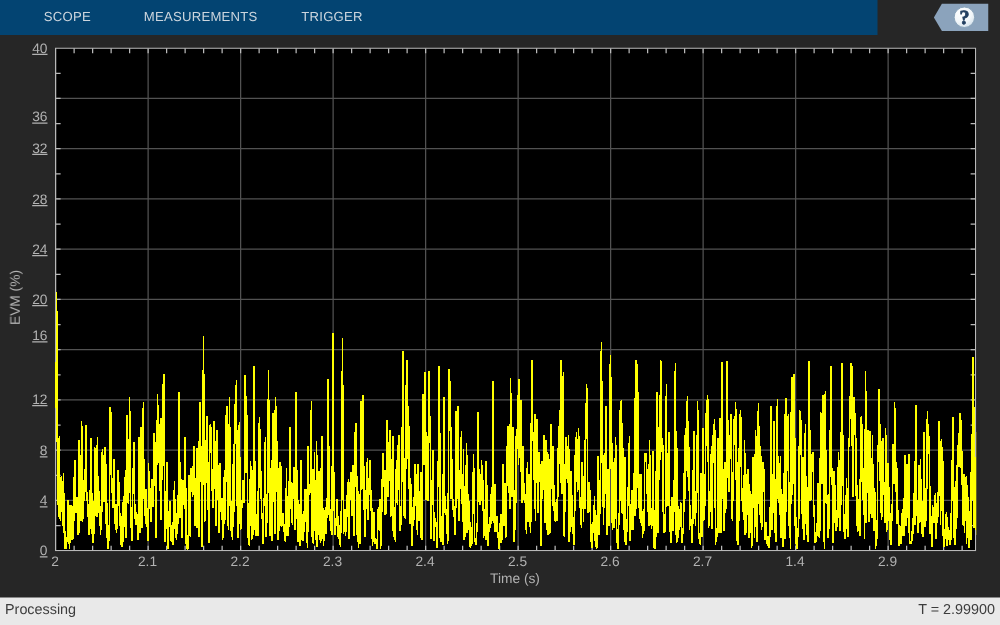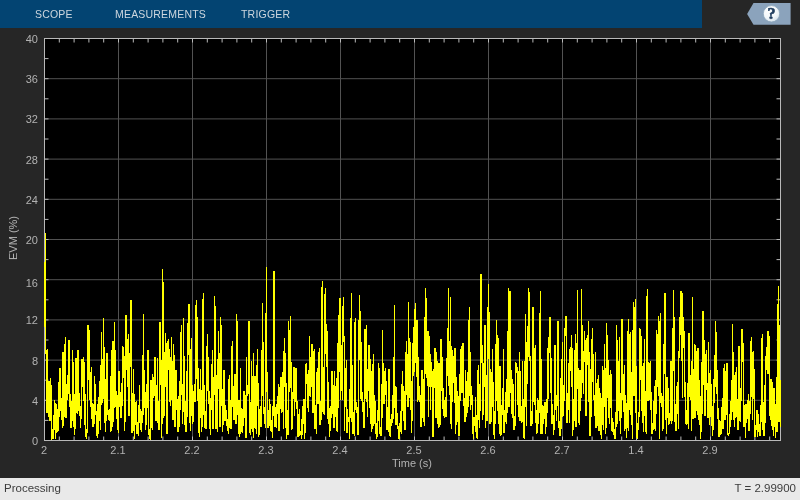--- a/index.html
+++ b/index.html
@@ -1,17 +1,17 @@
 <!DOCTYPE html>
 <html><head><meta charset="utf-8"><style>
 * { margin:0; padding:0; box-sizing:border-box; }
 body { width:800px; height:500px; background:#262626; font-family:"Liberation Sans",sans-serif; overflow:hidden; position:relative; -webkit-font-smoothing:antialiased; }
 .topbar { position:absolute; left:0; top:0; width:702px; height:28px; background:#034472; }
 .tab { position:absolute; display:inline-block; transform:translateZ(0); top:8px; font-size:10.5px; color:#cdd6de; letter-spacing:0.2px; }
-.yl { position:absolute; transform:translateZ(0); left:5px; width:33px; text-align:right; font-size:11px; color:#b2b2b2; line-height:16px; }
+.yl { position:absolute; transform:translateZ(0); left:5px; width:33px; text-align:right; font-size:11px; color:#b2b2b2; line-height:16px;text-decoration:underline; }
 .xl { position:absolute; transform:translateZ(0); top:444px; width:50px; text-align:center; font-size:11px; color:#b2b2b2; line-height:13px; }
 .xt { position:absolute; transform:translateZ(0); left:362px; top:457px; width:100px; text-align:center; font-size:11px; color:#b2b2b2; }
 .yt { position:absolute; left:-37px; will-change:transform; top:232px; width:100px; text-align:center; font-size:11px; color:#b2b2b2; transform:rotate(-90deg); }
 .status { position:absolute; left:0; top:478px; width:800px; height:22px; background:#e9e9e9; color:#3c3c3c; font-size:11.5px; }
 .status .l { position:absolute; display:inline-block; transform:translateZ(0); left:4px; top:4px; }
 .status .r { position:absolute; display:inline-block; transform:translateZ(0); right:4px; top:4px; }
 </style></head>
 <body>
 <div class="topbar">
 <span class="tab" style="left:35px">SCOPE</span>
@@ -34,26 +34,26 @@
 <svg style="position:absolute;left:44px;top:38px" width="737" height="403" viewBox="0 0 737 403">
     <rect x="0.5" y="0.5" width="736" height="402" fill="#000000" stroke="#b9b9b9" stroke-width="1"></rect>
     <path d="M74.5 1V402 M148.5 1V402 M222.5 1V402 M296.5 1V402 M370.5 1V402 M444.5 1V402 M518.5 1V402 M592.5 1V402 M666.5 1V402 M1 40.7H736 M1 80.9H736 M1 121.1H736 M1 161.3H736 M1 201.5H736 M1 241.7H736 M1 281.9H736 M1 322.1H736 M1 362.3H736" stroke="#525252" stroke-width="1" fill="none"></path>
     <path d="M15.3 0.5v4 M15.3 402.5v-4 M30.1 0.5v4 M30.1 402.5v-4 M44.9 0.5v4 M44.9 402.5v-4 M59.7 0.5v4 M59.7 402.5v-4 M74.5 0.5v4 M74.5 402.5v-4 M89.3 0.5v4 M89.3 402.5v-4 M104.1 0.5v4 M104.1 402.5v-4 M118.9 0.5v4 M118.9 402.5v-4 M133.7 0.5v4 M133.7 402.5v-4 M148.5 0.5v4 M148.5 402.5v-4 M163.3 0.5v4 M163.3 402.5v-4 M178.1 0.5v4 M178.1 402.5v-4 M192.9 0.5v4 M192.9 402.5v-4 M207.7 0.5v4 M207.7 402.5v-4 M222.5 0.5v4 M222.5 402.5v-4 M237.3 0.5v4 M237.3 402.5v-4 M252.1 0.5v4 M252.1 402.5v-4 M266.9 0.5v4 M266.9 402.5v-4 M281.7 0.5v4 M281.7 402.5v-4 M296.5 0.5v4 M296.5 402.5v-4 M311.3 0.5v4 M311.3 402.5v-4 M326.1 0.5v4 M326.1 402.5v-4 M340.9 0.5v4 M340.9 402.5v-4 M355.7 0.5v4 M355.7 402.5v-4 M370.5 0.5v4 M370.5 402.5v-4 M385.3 0.5v4 M385.3 402.5v-4 M400.1 0.5v4 M400.1 402.5v-4 M414.9 0.5v4 M414.9 402.5v-4 M429.7 0.5v4 M429.7 402.5v-4 M444.5 0.5v4 M444.5 402.5v-4 M459.3 0.5v4 M459.3 402.5v-4 M474.1 0.5v4 M474.1 402.5v-4 M488.9 0.5v4 M488.9 402.5v-4 M503.7 0.5v4 M503.7 402.5v-4 M518.5 0.5v4 M518.5 402.5v-4 M533.3 0.5v4 M533.3 402.5v-4 M548.1 0.5v4 M548.1 402.5v-4 M562.9 0.5v4 M562.9 402.5v-4 M577.7 0.5v4 M577.7 402.5v-4 M592.5 0.5v4 M592.5 402.5v-4 M607.3 0.5v4 M607.3 402.5v-4 M622.1 0.5v4 M622.1 402.5v-4 M636.9 0.5v4 M636.9 402.5v-4 M651.7 0.5v4 M651.7 402.5v-4 M666.5 0.5v4 M666.5 402.5v-4 M681.3 0.5v4 M681.3 402.5v-4 M696.1 0.5v4 M696.1 402.5v-4 M710.9 0.5v4 M710.9 402.5v-4 M725.7 0.5v4 M725.7 402.5v-4 M0.5 20.6h4 M736.5 20.6h-4 M0.5 40.7h4 M736.5 40.7h-4 M0.5 60.8h4 M736.5 60.8h-4 M0.5 80.9h4 M736.5 80.9h-4 M0.5 101.0h4 M736.5 101.0h-4 M0.5 121.1h4 M736.5 121.1h-4 M0.5 141.2h4 M736.5 141.2h-4 M0.5 161.3h4 M736.5 161.3h-4 M0.5 181.4h4 M736.5 181.4h-4 M0.5 201.5h4 M736.5 201.5h-4 M0.5 221.6h4 M736.5 221.6h-4 M0.5 241.7h4 M736.5 241.7h-4 M0.5 261.8h4 M736.5 261.8h-4 M0.5 281.9h4 M736.5 281.9h-4 M0.5 302.0h4 M736.5 302.0h-4 M0.5 322.1h4 M736.5 322.1h-4 M0.5 342.2h4 M736.5 342.2h-4 M0.5 362.3h4 M736.5 362.3h-4 M0.5 382.4h4 M736.5 382.4h-4" stroke="#b9b9b9" stroke-width="1" fill="none"></path>
     <polyline points="0.5,261.8 0.9,288.6 1.3,195.5 1.8,315.5 2.2,312.1 2.6,364.5 3.0,375.4 3.5,311.1 3.9,362.0 4.3,378.9 4.7,351.4 5.1,343.2 5.6,349.7 6.0,383.1 6.4,373.1 6.8,340.2 7.3,388.7 7.7,384.8 8.1,399.3 8.5,398.6 9.0,401.0 9.4,391.3 9.8,395.8 10.2,375.6 10.6,362.3 11.1,367.9 11.5,400.8 11.9,393.9 12.3,380.7 12.8,366.3 13.2,394.3 13.6,388.8 14.0,392.7 14.4,392.3 14.9,344.0 15.3,379.1 15.7,372.5 16.1,330.2 16.6,372.5 17.0,370.5 17.4,361.3 17.8,359.8 18.3,389.8 18.7,375.6 19.1,314.4 19.5,388.4 19.9,347.2 20.4,352.4 20.8,378.7 21.2,298.8 21.6,308.2 22.1,379.7 22.5,367.8 22.9,345.8 23.3,362.4 23.7,337.5 24.2,355.8 24.6,334.0 25.0,302.1 25.4,362.5 25.9,355.8 26.3,375.6 26.7,364.9 27.1,390.2 27.6,388.6 28.0,380.3 28.4,339.5 28.8,312.1 29.2,383.8 29.7,389.2 30.1,356.3 30.5,396.6 30.9,390.8 31.4,379.9 31.8,321.8 32.2,320.1 32.6,359.4 33.0,374.6 33.5,375.6 33.9,312.0 34.3,359.1 34.7,372.7 35.2,354.8 35.6,364.2 36.0,370.0 36.4,390.1 36.9,377.8 37.3,380.6 37.7,325.8 38.1,321.0 38.5,349.3 39.0,329.1 39.4,363.4 39.8,319.4 40.2,347.6 40.7,333.6 41.1,387.1 41.5,364.6 41.9,395.5 42.3,401.0 42.8,392.6 43.2,393.2 43.6,375.6 44.0,287.4 44.5,341.7 44.9,291.9 45.3,356.1 45.7,344.7 46.1,361.0 46.6,368.6 47.0,337.2 47.4,329.5 47.8,381.4 48.3,374.0 48.7,365.2 49.1,388.5 49.5,367.3 50.0,385.5 50.4,337.8 50.8,344.7 51.2,351.1 51.6,376.2 52.1,372.6 52.5,398.3 52.9,396.6 53.3,374.7 53.8,399.6 54.2,363.4 54.6,395.7 55.0,358.6 55.4,383.2 55.9,343.5 56.3,348.5 56.7,392.2 57.1,332.8 57.6,294.2 58.0,334.8 58.4,361.7 58.8,365.4 59.3,335.1 59.7,279.9 60.1,351.0 60.5,364.9 60.9,383.6 61.4,385.3 61.8,394.4 62.2,336.3 62.6,356.8 63.1,315.5 63.5,343.5 63.9,376.9 64.3,377.1 64.7,382.1 65.2,371.5 65.6,375.8 66.0,375.9 66.4,393.6 66.9,392.4 67.3,312.0 67.7,369.0 68.1,388.5 68.6,363.5 69.0,303.5 69.4,384.3 69.8,377.3 70.2,337.3 70.7,283.9 71.1,352.7 71.5,361.9 71.9,357.7 72.4,381.0 72.8,353.0 73.2,375.0 73.6,371.9 74.0,389.9 74.5,395.1 74.9,332.7 75.3,369.3 75.7,351.4 76.2,357.8 76.6,373.7 77.0,379.5 77.4,345.3 77.8,364.2 78.3,367.6 78.7,361.7 79.1,309.1 79.5,309.4 80.0,321.0 80.4,368.3 80.8,392.7 81.2,345.3 81.7,310.6 82.1,276.9 82.5,332.2 82.9,312.1 83.3,306.4 83.8,301.4 84.2,354.7 84.6,296.2 85.0,378.0 85.5,333.9 85.9,328.3 86.3,307.8 86.7,264.7 87.1,261.6 87.6,365.2 88.0,395.4 88.4,354.6 88.8,385.1 89.3,373.1 89.7,331.5 90.1,391.6 90.5,400.8 91.0,382.4 91.4,370.5 91.8,372.2 92.2,362.8 92.6,383.8 93.1,395.8 93.5,384.3 93.9,391.0 94.3,398.3 94.8,372.5 95.2,366.7 95.6,346.9 96.0,383.4 96.4,386.0 96.9,391.8 97.3,392.5 97.7,372.8 98.1,384.7 98.6,360.0 99.0,346.4 99.4,276.0 99.8,376.7 100.3,331.8 100.7,352.0 101.1,357.0 101.5,392.1 101.9,386.6 102.4,346.4 102.8,357.2 103.2,355.1 103.6,369.5 104.1,311.9 104.5,343.5 104.9,397.3 105.3,393.1 105.7,400.5 106.2,401.0 106.6,398.8 107.0,342.0 107.4,350.3 107.9,387.4 108.3,391.6 108.7,336.1 109.1,343.9 109.6,351.3 110.0,358.0 110.4,357.2 110.8,321.8 111.2,319.1 111.7,336.9 112.1,382.5 112.5,352.0 112.9,377.6 113.4,320.4 113.8,384.7 114.2,376.0 114.6,367.1 115.0,391.9 115.5,308.2 115.9,283.9 116.3,347.4 116.7,318.7 117.2,328.8 117.6,399.6 118.0,379.4 118.4,308.0 118.8,230.6 119.3,330.3 119.7,379.9 120.1,374.8 120.5,314.2 121.0,329.0 121.4,348.1 121.8,294.9 122.2,355.0 122.7,371.9 123.1,396.2 123.5,324.1 123.9,306.2 124.3,301.2 124.8,306.5 125.2,334.4 125.6,341.2 126.0,362.0 126.5,368.4 126.9,361.1 127.3,298.8 127.7,308.9 128.1,343.3 128.6,373.6 129.0,382.4 129.4,305.7 129.8,313.1 130.3,340.9 130.7,364.1 131.1,388.6 131.5,376.7 132.0,332.4 132.4,363.4 132.8,370.5 133.2,371.7 133.6,360.6 134.1,393.8 134.5,383.7 134.9,389.0 135.3,343.4 135.8,377.6 136.2,346.2 136.6,294.2 137.0,338.9 137.4,286.9 137.9,354.0 138.3,359.2 138.7,385.8 139.1,356.9 139.6,279.7 140.0,337.4 140.4,358.2 140.8,386.8 141.3,362.7 141.7,390.3 142.1,394.0 142.5,333.0 142.9,378.8 143.4,322.7 143.8,285.5 144.2,314.5 144.6,317.1 145.1,265.8 145.5,328.8 145.9,371.2 146.3,392.6 146.7,377.0 147.2,306.2 147.6,299.7 148.0,372.2 148.4,385.9 148.9,384.0 149.3,362.0 149.7,368.6 150.1,354.1 150.5,345.9 151.0,364.3 151.4,362.9 151.8,325.1 152.2,261.8 152.7,340.6 153.1,279.2 153.5,301.4 153.9,333.3 154.4,392.3 154.8,365.6 155.2,397.2 155.6,398.5 156.0,361.0 156.5,330.9 156.9,354.1 157.3,394.2 157.7,386.7 158.2,387.6 158.6,351.3 159.0,265.3 159.4,254.8 159.8,340.5 160.3,390.4 160.7,377.3 161.1,373.4 161.5,390.7 162.0,373.6 162.4,390.7 162.8,335.6 163.2,305.2 163.7,295.6 164.1,352.5 164.5,335.9 164.9,355.1 165.3,372.0 165.8,375.0 166.2,392.8 166.6,397.3 167.0,360.2 167.5,366.5 167.9,353.9 168.3,311.9 168.7,390.7 169.1,390.6 169.6,371.9 170.0,349.6 170.4,322.9 170.8,257.8 171.3,336.2 171.7,385.4 172.1,390.8 172.5,348.6 173.0,336.6 173.4,394.4 173.8,331.4 174.2,319.8 174.6,292.8 175.1,347.8 175.5,365.5 175.9,389.0 176.3,279.5 176.8,332.6 177.2,286.7 177.6,355.9 178.0,351.3 178.4,393.7 178.9,386.2 179.3,336.5 179.7,386.4 180.1,332.0 180.6,334.7 181.0,382.4 181.4,382.6 181.8,382.2 182.3,372.5 182.7,379.6 183.1,387.8 183.5,381.3 183.9,390.8 184.4,395.8 184.8,381.9 185.2,336.8 185.6,390.4 186.1,376.2 186.5,383.3 186.9,390.7 187.3,346.7 187.7,372.9 188.2,303.3 188.6,369.0 189.0,348.0 189.4,363.0 189.9,382.2 190.3,348.8 190.7,361.4 191.1,335.9 191.5,351.8 192.0,386.2 192.4,332.9 192.8,275.9 193.2,318.7 193.7,376.9 194.1,369.6 194.5,395.8 194.9,362.2 195.4,388.0 195.8,399.1 196.2,384.9 196.6,329.8 197.0,389.8 197.5,393.6 197.9,391.6 198.3,394.7 198.7,371.2 199.2,384.5 199.6,387.5 200.0,353.3 200.4,379.7 200.8,352.9 201.3,384.2 201.7,393.4 202.1,400.3 202.5,319.2 203.0,358.0 203.4,349.4 203.8,356.4 204.2,351.4 204.7,354.1 205.1,282.8 205.5,369.6 205.9,394.3 206.3,394.5 206.8,397.2 207.2,361.5 207.6,323.4 208.0,378.6 208.5,394.1 208.9,386.2 209.3,314.9 209.7,399.9 210.1,374.0 210.6,390.0 211.0,338.5 211.4,383.4 211.8,378.2 212.3,395.4 212.7,394.7 213.1,330.3 213.5,310.9 214.0,357.8 214.4,383.2 214.8,398.6 215.2,390.3 215.6,376.9 216.1,371.3 216.5,367.6 216.9,389.0 217.3,377.0 217.8,369.7 218.2,307.4 218.6,264.9 219.0,323.3 219.4,374.3 219.9,369.2 220.3,379.9 220.7,386.4 221.1,374.8 221.6,389.7 222.0,306.9 222.4,228.6 222.8,329.5 223.3,362.6 223.7,381.8 224.1,390.0 224.5,381.1 224.9,383.0 225.4,362.8 225.8,361.3 226.2,391.7 226.6,375.1 227.1,393.2 227.5,389.7 227.9,382.1 228.3,399.7 228.7,383.4 229.2,366.1 229.6,309.1 230.0,232.7 230.4,331.2 230.9,389.1 231.3,381.3 231.7,383.3 232.1,369.4 232.5,390.4 233.0,371.0 233.4,358.0 233.8,363.5 234.2,375.4 234.7,345.6 235.1,393.1 235.5,363.9 235.9,352.1 236.4,345.6 236.8,339.3 237.2,373.9 237.6,373.9 238.0,341.3 238.5,333.9 238.9,341.7 239.3,391.0 239.7,359.2 240.2,308.6 240.6,300.2 241.0,322.8 241.4,389.7 241.8,342.6 242.3,358.8 242.7,400.5 243.1,378.9 243.5,395.5 244.0,397.1 244.4,336.7 244.8,282.9 245.2,352.3 245.7,353.5 246.1,295.3 246.5,277.8 246.9,329.4 247.3,360.8 247.8,390.9 248.2,390.6 248.6,367.4 249.0,353.9 249.5,358.5 249.9,328.8 250.3,378.3 250.7,374.3 251.1,349.8 251.6,342.3 252.0,330.1 252.4,342.0 252.8,371.1 253.3,363.5 253.7,390.0 254.1,398.7 254.5,380.7 255.0,379.1 255.4,371.4 255.8,397.5 256.2,393.2 256.6,393.3 257.1,395.6 257.5,401.0 257.9,396.9 258.3,371.9 258.8,367.9 259.2,386.0 259.6,381.5 260.0,361.5 260.4,401.0 260.9,393.9 261.3,374.1 261.7,357.4 262.1,326.1 262.6,324.8 263.0,341.3 263.4,351.9 263.8,338.1 264.2,373.8 264.7,372.6 265.1,339.3 265.5,297.9 265.9,341.3 266.4,359.2 266.8,356.7 267.2,315.4 267.6,346.7 268.1,306.4 268.5,374.6 268.9,374.4 269.3,374.2 269.7,337.9 270.2,310.8 270.6,386.4 271.0,391.3 271.4,367.4 271.9,381.7 272.3,395.9 272.7,348.5 273.1,335.3 273.5,329.8 274.0,366.2 274.4,317.9 274.8,354.1 275.2,309.9 275.7,374.6 276.1,386.8 276.5,367.2 276.9,382.2 277.4,345.2 277.8,314.6 278.2,242.7 278.6,335.4 279.0,374.4 279.5,328.8 279.9,371.9 280.3,377.3 280.7,315.2 281.2,252.4 281.6,249.8 282.0,305.6 282.4,329.2 282.8,287.0 283.3,334.4 283.7,380.8 284.1,365.3 284.5,344.4 285.0,379.3 285.4,396.1 285.8,398.5 286.2,367.8 286.7,383.0 287.1,375.0 287.5,358.2 287.9,333.2 288.3,362.4 288.8,341.1 289.2,379.9 289.6,378.7 290.0,390.3 290.5,333.5 290.9,350.4 291.3,378.8 291.7,377.8 292.1,374.8 292.6,339.8 293.0,391.7 293.4,393.8 293.8,386.2 294.3,277.5 294.7,287.3 295.1,334.2 295.5,316.7 296.0,259.8 296.4,328.2 296.8,362.0 297.2,307.5 297.6,315.8 298.1,311.9 298.5,362.4 298.9,284.5 299.3,258.7 299.8,296.8 300.2,304.4 300.6,392.9 301.0,357.8 301.4,365.6 301.9,344.8 302.3,321.8 302.7,359.8 303.1,394.9 303.6,371.4 304.0,383.5 304.4,379.3 304.8,383.7 305.2,379.7 305.7,400.6 306.1,352.1 306.5,346.5 306.9,306.7 307.4,254.8 307.8,313.7 308.2,391.8 308.6,392.6 309.1,395.5 309.5,389.3 309.9,373.6 310.3,398.3 310.7,335.1 311.2,279.9 311.6,351.0 312.0,370.4 312.4,373.9 312.9,369.4 313.3,378.6 313.7,383.9 314.1,397.4 314.5,383.2 315.0,300.5 315.4,257.3 315.8,267.8 316.2,297.3 316.7,361.2 317.1,303.7 317.5,341.5 317.9,355.6 318.4,370.0 318.8,361.2 319.2,375.2 319.6,371.4 320.0,389.6 320.5,384.3 320.9,291.2 321.3,335.8 321.7,361.2 322.2,338.9 322.6,286.9 323.0,354.0 323.4,378.6 323.8,338.2 324.3,345.2 324.7,353.0 325.1,307.1 325.5,365.3 326.0,362.9 326.4,379.4 326.8,321.2 327.2,394.1 327.7,392.2 328.1,389.5 328.5,359.9 328.9,345.1 329.3,316.5 329.8,388.0 330.2,357.3 330.6,372.7 331.0,385.6 331.5,362.9 331.9,387.7 332.3,400.5 332.7,394.0 333.1,398.7 333.6,395.3 334.0,377.3 334.4,365.2 334.8,325.5 335.3,359.1 335.7,394.5 336.1,394.0 336.5,395.4 336.9,397.6 337.4,380.4 337.8,387.8 338.2,341.7 338.6,291.9 339.1,356.1 339.5,364.1 339.9,365.6 340.3,350.8 340.8,362.4 341.2,330.1 341.6,338.9 342.0,345.0 342.4,348.3 342.9,392.1 343.3,384.2 343.7,382.4 344.1,368.9 344.6,393.9 345.0,330.6 345.4,351.5 345.8,389.1 346.2,398.7 346.7,390.8 347.1,381.3 347.5,387.6 347.9,375.9 348.4,384.6 348.8,357.2 349.2,381.3 349.6,375.0 350.1,330.0 350.5,266.7 350.9,358.1 351.3,376.1 351.7,387.4 352.2,349.2 352.6,387.2 353.0,385.1 353.4,374.8 353.9,389.1 354.3,392.6 354.7,387.8 355.1,400.5 355.5,400.4 356.0,392.2 356.4,374.6 356.8,373.1 357.2,396.2 357.7,390.0 358.1,348.7 358.5,333.3 358.9,352.4 359.4,382.9 359.8,348.2 360.2,374.9 360.6,391.4 361.0,391.2 361.5,319.2 361.9,336.3 362.3,303.2 362.7,356.6 363.2,316.2 363.6,367.6 364.0,369.3 364.4,264.2 364.8,292.2 365.3,351.8 365.7,359.7 366.1,347.0 366.5,303.7 367.0,357.4 367.4,395.2 367.8,385.1 368.2,372.7 368.7,361.2 369.1,305.1 369.5,321.1 369.9,309.2 370.3,277.9 370.8,334.1 371.2,265.0 371.6,292.1 372.0,317.7 372.5,339.3 372.9,282.0 373.3,363.4 373.7,364.3 374.1,343.7 374.6,318.7 375.0,362.2 375.4,348.4 375.8,364.4 376.3,357.0 376.7,363.0 377.1,388.8 377.5,375.5 377.9,331.6 378.4,379.7 378.8,376.3 379.2,341.4 379.6,383.8 380.1,364.8 380.5,388.2 380.9,331.4 381.3,253.9 381.8,249.7 382.2,314.4 382.6,309.2 383.0,336.2 383.4,346.2 383.9,293.3 384.3,378.7 384.7,323.7 385.1,348.7 385.6,297.6 386.0,323.8 386.4,372.1 386.8,354.1 387.2,323.8 387.7,345.6 388.1,333.1 388.5,370.2 388.9,398.6 389.4,359.0 389.8,330.7 390.2,342.5 390.6,349.9 391.1,309.9 391.5,359.5 391.9,380.0 392.3,374.9 392.7,314.4 393.2,385.6 393.6,323.5 394.0,371.5 394.4,389.6 394.9,325.4 395.3,351.0 395.7,389.2 396.1,383.1 396.5,335.0 397.0,301.0 397.4,353.4 397.8,341.1 398.2,318.7 398.7,371.0 399.1,349.8 399.5,356.9 399.9,376.1 400.4,379.7 400.8,367.2 401.2,361.5 401.6,377.3 402.0,379.0 402.5,320.4 402.9,337.8 403.3,310.7 403.7,289.9 404.2,306.5 404.6,250.3 405.0,348.1 405.4,318.0 405.8,357.2 406.3,285.5 406.7,259.4 407.1,385.1 407.5,391.4 408.0,354.3 408.4,321.0 408.8,311.6 409.2,345.4 409.7,335.0 410.1,318.9 410.5,348.3 410.9,309.8 411.3,395.6 411.8,362.5 412.2,387.2 412.6,339.1 413.0,359.9 413.5,383.8 413.9,358.3 414.3,384.1 414.7,390.1 415.1,397.6 415.6,383.3 416.0,353.1 416.4,311.3 416.8,347.9 417.3,308.0 417.7,340.7 418.1,355.3 418.5,333.9 418.9,304.8 419.4,352.1 419.8,364.7 420.2,368.3 420.6,359.6 421.1,384.0 421.5,332.0 421.9,363.5 422.3,343.1 422.8,379.2 423.2,355.8 423.6,342.4 424.0,369.4 424.4,284.3 424.9,309.4 425.3,269.2 425.7,285.6 426.1,356.3 426.6,372.1 427.0,347.8 427.4,352.2 427.8,354.3 428.2,368.8 428.7,395.8 429.1,385.4 429.5,400.7 429.9,379.3 430.4,385.9 430.8,388.0 431.2,379.2 431.6,358.7 432.1,392.2 432.5,399.6 432.9,396.9 433.3,401.0 433.7,397.7 434.2,326.9 434.6,381.5 435.0,345.8 435.4,389.7 435.9,366.0 436.3,373.0 436.7,310.7 437.1,235.7 437.5,282.9 438.0,315.3 438.4,339.6 438.8,381.9 439.2,348.5 439.7,363.5 440.1,324.6 440.5,348.8 440.9,286.6 441.4,389.9 441.8,382.2 442.2,337.3 442.6,363.3 443.0,383.0 443.5,377.5 443.9,316.3 444.3,245.7 444.7,271.7 445.2,279.7 445.6,371.2 446.0,385.8 446.4,382.3 446.8,331.3 447.3,377.0 447.7,384.2 448.1,339.3 448.5,311.4 449.0,357.0 449.4,387.6 449.8,396.6 450.2,392.8 450.6,401.0 451.1,372.8 451.5,382.1 451.9,352.4 452.3,283.4 452.8,283.0 453.2,372.6 453.6,330.0 454.0,300.3 454.5,364.4 454.9,386.3 455.3,376.2 455.7,395.7 456.1,328.0 456.6,397.8 457.0,396.2 457.4,387.0 457.8,378.8 458.3,362.7 458.7,350.1 459.1,363.3 459.5,311.1 459.9,394.9 460.4,379.5 460.8,385.7 461.2,370.0 461.6,354.4 462.1,383.6 462.5,385.6 462.9,343.6 463.3,340.2 463.8,375.0 464.2,285.7 464.6,249.7 465.0,369.0 465.4,351.3 465.9,253.2 466.3,287.1 466.7,317.7 467.1,352.4 467.6,374.9 468.0,373.3 468.4,380.0 468.8,341.2 469.2,367.5 469.7,376.6 470.1,392.0 470.5,377.9 470.9,388.3 471.4,378.3 471.8,324.1 472.2,331.4 472.6,324.8 473.1,332.0 473.5,346.7 473.9,359.0 474.3,371.3 474.7,333.0 475.2,382.7 475.6,314.1 476.0,341.9 476.4,377.3 476.9,380.1 477.3,384.9 477.7,368.2 478.1,382.5 478.5,322.7 479.0,374.4 479.4,400.3 479.8,394.9 480.2,401.0 480.7,388.0 481.1,332.9 481.5,275.9 481.9,349.3 482.4,388.4 482.8,303.6 483.2,320.8 483.6,346.1 484.0,307.3 484.5,249.7 484.9,254.9 485.3,309.9 485.7,323.3 486.2,317.7 486.6,368.8 487.0,388.4 487.4,373.5 487.8,387.9 488.3,375.9 488.7,362.9 489.1,269.1 489.5,356.8 490.0,362.7 490.4,366.6 490.8,345.5 491.2,307.3 491.6,359.9 492.1,382.7 492.5,396.3 492.9,395.1 493.3,363.9 493.8,359.9 494.2,386.4 494.6,382.0 495.0,370.8 495.5,343.9 495.9,320.1 496.3,252.8 496.7,339.6 497.1,396.2 497.6,320.8 498.0,395.8 498.4,387.3 498.8,367.2 499.3,374.7 499.7,385.8 500.1,374.7 500.5,365.7 500.9,364.1 501.4,396.2 501.8,384.5 502.2,389.3 502.6,386.8 503.1,365.7 503.5,337.1 503.9,309.9 504.3,361.4 504.8,318.5 505.2,297.6 505.6,291.3 506.0,278.8 506.4,330.9 506.9,355.0 507.3,320.0 507.7,386.2 508.1,366.4 508.6,377.6 509.0,377.8 509.4,396.5 509.8,394.8 510.2,379.7 510.7,334.3 511.1,306.7 511.5,342.9 511.9,360.6 512.4,382.9 512.8,356.9 513.2,368.1 513.6,339.4 514.1,282.7 514.5,326.7 514.9,388.9 515.3,391.0 515.7,396.9 516.2,397.1 516.6,340.3 517.0,342.4 517.4,391.3 517.9,354.5 518.3,304.2 518.7,352.8 519.1,377.7 519.5,377.3 520.0,357.1 520.4,332.3 520.8,300.0 521.2,288.8 521.7,284.3 522.1,277.9 522.5,298.3 522.9,384.6 523.3,375.8 523.8,354.6 524.2,371.9 524.6,324.9 525.0,361.4 525.5,384.8 525.9,311.7 526.3,311.0 526.7,332.5 527.2,307.3 527.6,297.4 528.0,317.1 528.4,397.6 528.8,393.0 529.3,387.1 529.7,391.8 530.1,372.4 530.5,312.1 531.0,361.7 531.4,388.5 531.8,296.2 532.2,352.4 532.6,388.5 533.1,319.6 533.5,251.8 533.9,339.2 534.3,337.5 534.8,370.1 535.2,386.5 535.6,368.6 536.0,332.0 536.5,372.5 536.9,352.2 537.3,360.4 537.7,250.6 538.1,343.0 538.6,297.7 539.0,337.5 539.4,355.6 539.8,326.8 540.3,308.2 540.7,293.2 541.1,314.3 541.5,366.6 541.9,378.4 542.4,350.3 542.8,333.1 543.2,297.5 543.6,314.4 544.1,303.0 544.5,283.4 544.9,317.8 545.3,388.2 545.8,394.4 546.2,397.9 546.6,331.3 547.0,378.8 547.4,320.6 547.9,322.3 548.3,290.3 548.7,298.0 549.1,340.6 549.6,362.4 550.0,360.7 550.4,357.5 550.8,378.2 551.2,372.3 551.7,314.1 552.1,390.0 552.5,371.8 552.9,388.4 553.4,373.4 553.8,341.2 554.2,360.5 554.6,337.1 555.1,392.6 555.5,349.6 555.9,379.2 556.3,355.2 556.7,358.4 557.2,400.6 557.6,397.0 558.0,381.7 558.4,327.6 558.9,341.5 559.3,352.0 559.7,392.1 560.1,337.9 560.5,305.8 561.0,339.0 561.4,365.5 561.8,395.5 562.2,361.6 562.7,284.8 563.1,312.4 563.5,307.6 563.9,324.1 564.3,380.0 564.8,326.8 565.2,385.7 565.6,381.1 566.0,364.3 566.5,331.9 566.9,336.6 567.3,341.3 567.7,378.8 568.2,394.0 568.6,379.9 569.0,386.4 569.4,395.4 569.8,396.8 570.3,391.2 570.7,399.9 571.1,399.5 571.5,400.7 572.0,384.2 572.4,359.2 572.8,287.0 573.2,380.8 573.6,385.7 574.1,341.2 574.5,361.0 574.9,372.7 575.3,299.2 575.8,349.3 576.2,387.4 576.6,395.5 577.0,372.9 577.5,335.6 577.9,280.9 578.3,351.4 578.7,362.3 579.1,338.7 579.6,373.9 580.0,341.9 580.4,326.9 580.8,392.7 581.3,384.2 581.7,357.2 582.1,377.2 582.5,399.7 582.9,389.4 583.4,349.1 583.8,293.3 584.2,393.1 584.6,280.8 585.1,371.6 585.5,321.9 585.9,296.1 586.3,295.5 586.8,323.9 587.2,383.0 587.6,348.0 588.0,377.5 588.4,401.0 588.9,291.8 589.3,302.2 589.7,264.0 590.1,357.8 590.6,299.1 591.0,274.5 591.4,261.5 591.8,317.3 592.2,382.6 592.7,376.0 593.1,399.9 593.5,400.9 593.9,385.1 594.4,391.7 594.8,380.1 595.2,372.9 595.6,290.3 596.1,291.9 596.5,326.3 596.9,297.9 597.3,365.3 597.7,373.4 598.2,328.0 598.6,384.8 599.0,378.9 599.4,393.7 599.9,376.2 600.3,301.4 600.7,365.6 601.1,353.2 601.5,382.8 602.0,392.8 602.4,395.8 602.8,329.4 603.2,251.1 603.7,297.1 604.1,362.9 604.5,332.1 604.9,361.8 605.3,325.2 605.8,334.8 606.2,339.5 606.6,323.3 607.0,369.6 607.5,376.0 607.9,396.2 608.3,389.2 608.7,395.9 609.2,384.2 609.6,390.8 610.0,373.9 610.4,348.4 610.8,390.6 611.3,391.0 611.7,392.7 612.1,353.1 612.5,291.6 613.0,297.1 613.4,348.8 613.8,296.4 614.2,334.0 614.6,277.9 615.1,350.2 615.5,401.0 615.9,299.1 616.3,275.1 616.8,364.5 617.2,355.1 617.6,365.1 618.0,358.2 618.5,392.7 618.9,390.2 619.3,361.5 619.7,351.6 620.1,306.3 620.6,335.6 621.0,254.9 621.4,347.4 621.8,344.6 622.3,395.5 622.7,396.3 623.1,338.8 623.5,380.4 623.9,350.4 624.4,358.4 624.8,386.7 625.2,381.8 625.6,382.8 626.1,382.8 626.5,343.3 626.9,323.3 627.3,369.8 627.8,386.4 628.2,363.9 628.6,364.3 629.0,317.0 629.4,252.3 629.9,281.6 630.3,325.4 630.7,354.4 631.1,382.6 631.6,389.6 632.0,393.0 632.4,386.2 632.8,383.1 633.2,344.1 633.7,369.4 634.1,371.9 634.5,391.3 634.9,312.8 635.4,319.5 635.8,278.9 636.2,297.2 636.6,280.7 637.0,252.8 637.5,318.5 637.9,254.6 638.3,359.8 638.7,311.0 639.2,279.4 639.6,308.9 640.0,309.5 640.4,292.6 640.9,359.1 641.3,344.5 641.7,380.9 642.1,385.9 642.5,387.1 643.0,378.2 643.4,363.9 643.8,344.9 644.2,390.8 644.7,302.9 645.1,294.9 645.5,305.1 645.9,353.4 646.3,361.8 646.8,341.0 647.2,336.7 647.6,393.1 648.0,355.2 648.5,259.0 648.9,380.7 649.3,331.4 649.7,336.1 650.2,356.2 650.6,306.2 651.0,379.8 651.4,365.2 651.8,306.7 652.3,348.3 652.7,372.8 653.1,362.1 653.5,376.6 654.0,309.9 654.4,374.9 654.8,333.5 655.2,386.9 655.6,352.5 656.1,362.3 656.5,401.0 656.9,388.5 657.3,394.0 657.8,388.5 658.2,317.7 658.6,331.2 659.0,272.9 659.5,326.2 659.9,346.9 660.3,301.6 660.7,321.5 661.1,378.2 661.6,373.5 662.0,318.4 662.4,312.1 662.8,344.0 663.3,354.4 663.7,364.3 664.1,380.4 664.5,304.5 664.9,339.3 665.4,386.0 665.8,385.4 666.2,350.3 666.6,332.2 667.1,358.0 667.5,380.9 667.9,372.5 668.3,396.6 668.8,398.1 669.2,365.1 669.6,379.1 670.0,358.5 670.4,317.2 670.9,320.0 671.3,349.0 671.7,283.4 672.1,310.4 672.6,355.7 673.0,331.8 673.4,336.7 673.8,380.9 674.2,369.7 674.7,373.4 675.1,398.6 675.5,388.8 675.9,383.2 676.4,383.8 676.8,397.4 677.2,390.6 677.6,379.9 678.0,368.9 678.5,391.1 678.9,360.2 679.3,390.9 679.7,383.4 680.2,326.0 680.6,376.0 681.0,382.4 681.4,333.4 681.9,368.1 682.3,376.6 682.7,363.0 683.1,325.1 683.5,396.8 684.0,395.1 684.4,395.7 684.8,396.6 685.2,395.1 685.7,394.3 686.1,376.1 686.5,389.1 686.9,376.0 687.3,356.5 687.8,382.1 688.2,338.4 688.6,285.9 689.0,328.7 689.5,375.0 689.9,370.6 690.3,388.7 690.7,369.5 691.2,333.9 691.6,380.0 692.0,378.1 692.4,328.9 692.8,369.3 693.3,360.9 693.7,388.2 694.1,391.7 694.5,388.6 695.0,307.6 695.4,355.7 695.8,377.9 696.2,383.6 696.6,378.6 697.1,349.9 697.5,352.8 697.9,291.0 698.3,323.9 698.8,301.3 699.2,324.6 699.6,325.4 700.0,388.9 700.5,380.3 700.9,375.2 701.3,376.2 701.7,399.7 702.1,366.4 702.6,377.1 703.0,380.6 703.4,378.9 703.8,377.3 704.3,356.3 704.7,390.3 705.1,393.1 705.5,374.0 705.9,363.0 706.4,375.8 706.8,345.6 707.2,299.0 707.6,359.0 708.1,324.6 708.5,381.7 708.9,316.4 709.3,313.4 709.8,360.7 710.2,331.1 710.6,389.7 711.0,398.7 711.4,398.6 711.9,391.3 712.3,384.6 712.7,384.9 713.1,372.0 713.6,398.9 714.0,375.6 714.4,394.3 714.8,391.3 715.2,386.1 715.7,393.9 716.1,397.0 716.5,396.1 716.9,382.3 717.4,351.7 717.8,336.5 718.2,296.0 718.6,357.8 719.0,392.2 719.5,365.3 719.9,397.8 720.3,347.1 720.7,373.4 721.2,385.4 721.6,363.4 722.0,318.0 722.4,331.0 722.9,308.6 723.3,335.8 723.7,304.2 724.1,292.7 724.5,336.4 725.0,297.9 725.4,324.8 725.8,345.4 726.2,382.3 726.7,378.5 727.1,341.2 727.5,388.3 727.9,352.8 728.3,344.6 728.8,344.2 729.2,397.5 729.6,385.0 730.0,350.1 730.5,379.6 730.9,365.8 731.3,400.2 731.7,372.4 732.2,382.7 732.6,339.5 733.0,394.2 733.4,358.9 733.8,317.4 734.3,247.7 734.7,337.5 735.1,384.1 735.5,287.4 736.0,363.1 736.4,381.5 736.8,377.7 737.2,390.2 737.6,332.4 738.1,283.5 738.5,356.6 738.9,395.0 739.3,341.7 739.8,305.9" fill="none" stroke="#ffff00" stroke-width="1.3" shape-rendering="crispEdges"></polyline>
   </svg>
 <div class="yl" style="top:433px">0</div>
 <div class="yl" style="top:393px">4</div>
 <div class="yl" style="top:353px">8</div>
 <div class="yl" style="top:312px">12</div>
-<div class="yl" style="top:275px">16</div>
+<div class="yl" style="top:261px">16</div>
 <div class="yl" style="top:232px">20</div>
 <div class="yl" style="top:192px">24</div>
 <div class="yl" style="top:152px">28</div>
 <div class="yl" style="top:111px">32</div>
-<div class="yl" style="top:71px">36</div>
+<div class="yl" style="top:86px">36</div>
 <div class="yl" style="top:31px">40</div>
 <div class="xl" style="left:19px">2</div>
 <div class="xl" style="left:93px">2.1</div>
 <div class="xl" style="left:167px">2.2</div>
 <div class="xl" style="left:241px">2.3</div>
 <div class="xl" style="left:315px">2.4</div>
 <div class="xl" style="left:389px">2.5</div>
 <div class="xl" style="left:463px">2.6</div>
 <div class="xl" style="left:537px">2.7</div>
 <div class="xl" style="left:611px">1.4</div>

